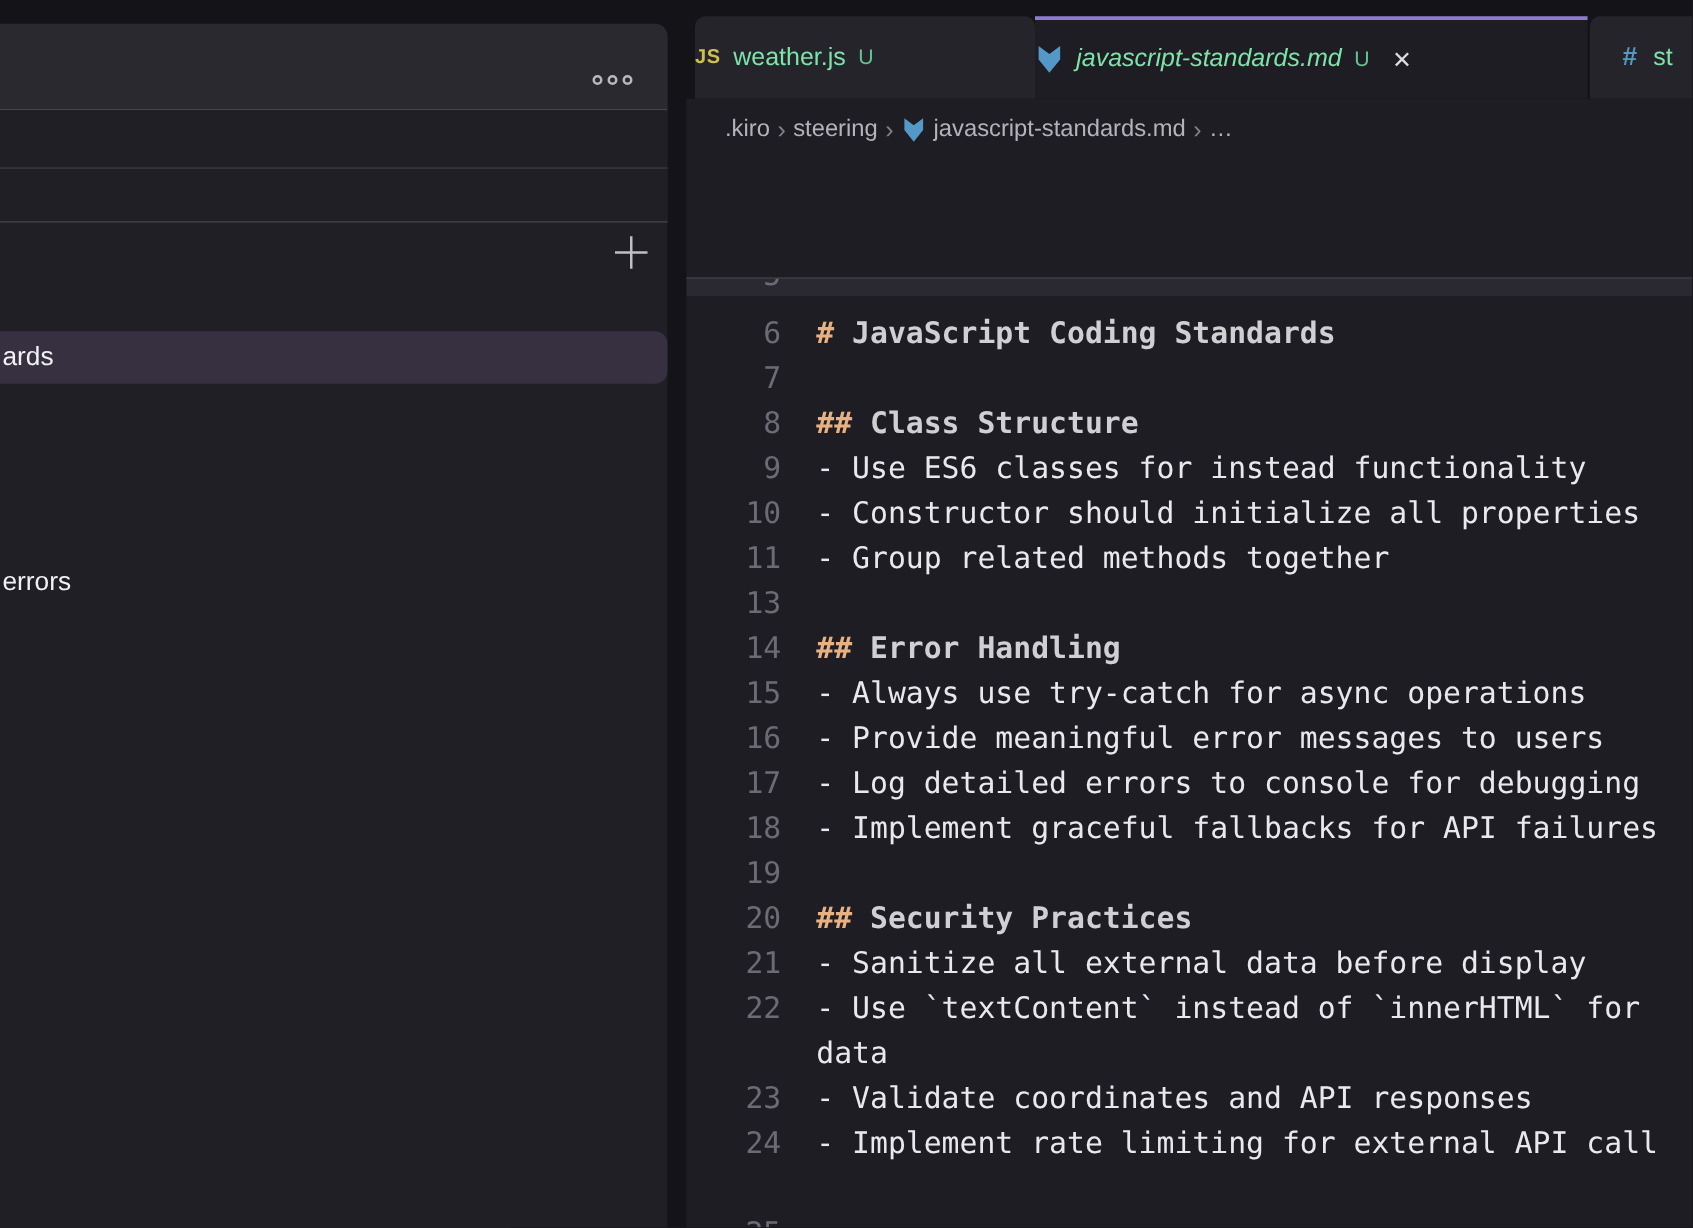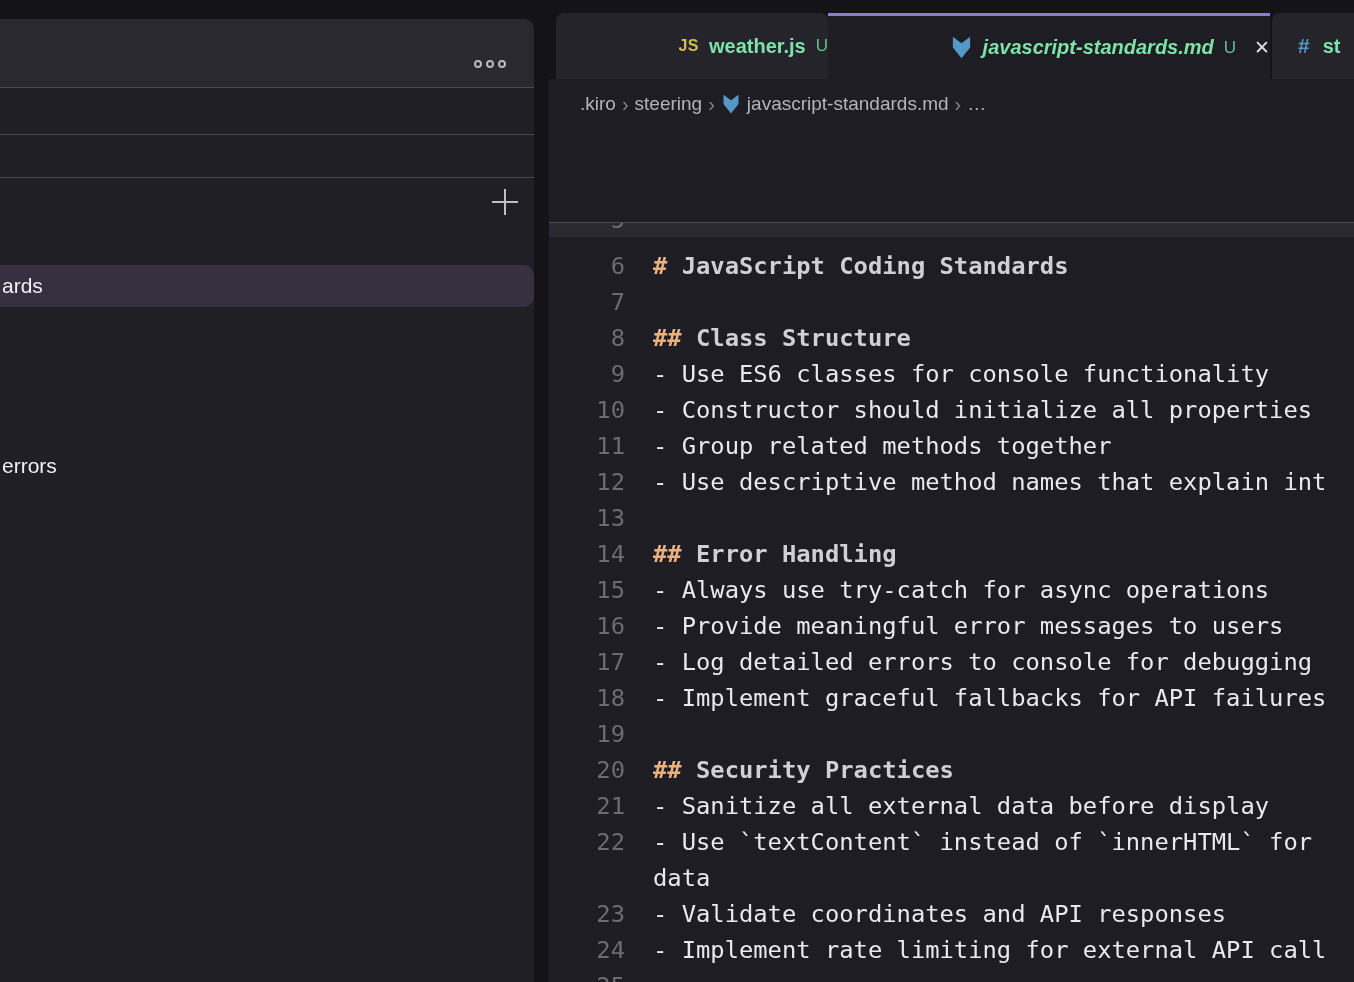--- a/index.html
+++ b/index.html
@@ -29,27 +29,27 @@
   }
   .sidebar-item-selected .lbl{padding-left:2px;}
   .sidebar-item-plain{
     position:absolute;left:2px;top:433px;height:28px;
     color:#f1f0f4;font-size:21px;line-height:28px;
   }
   
   .editor-area{position:absolute;left:549px;top:0;width:805px;height:982px;}
   .tab{
     position:absolute;top:13px;height:66px;box-sizing:border-box;
-    display:flex;align-items:center;justify-content:flex-end;gap:10px;
+    display:flex;align-items:center;justify-content:flex-start;gap:10px;
     font-size:20px;cursor:pointer;
   }
   .tab1{left:7px;width:272px;background:#25242b;border-radius:8px 8px 0 0;}
   .tab2{left:279px;width:442px;background:#1e1d23;border-top:3px solid #8d7bd0;}
   .tab3{left:723px;width:82px;background:#25242b;border-radius:8px 0 0 0;justify-content:flex-start;padding-left:26px;gap:13px;}
-  .tab-name{color:#7de3a8;font-weight:bold;}
+  .tab-name{color:#7de3a8;}
   .tab-name.italic{font-style:italic;}
   .mod-badge{color:#66c191;font-size:17px;}
   .js-badge{color:#cdc04f;font-weight:700;font-size:16px;letter-spacing:.5px;}
   .hash-badge{color:#5498c7;font-weight:700;font-size:21px;}
   .close-x{color:#dcdcde;font-size:19px;margin-left:8px;cursor:pointer;}
   .md-arrow{flex:none;display:block;}
   
   .content{
     position:absolute;left:0;top:79px;width:805px;height:903px;
     background:#1e1d23;overflow:hidden;
@@ -148,24 +148,23 @@
         <div class="code-row">
           <span class="line-number">5</span>
         </div>
       </div>
     </div>
 
     <div class="code-lines codefont">
         <div class="code-row"><span class="line-number">6</span><span class="line-text"><span class="md-hash">#</span><span class="md-heading"> JavaScript Coding Standards</span></span></div>
         <div class="code-row"><span class="line-number">7</span><span class="line-text"></span></div>
         <div class="code-row"><span class="line-number">8</span><span class="line-text"><span class="md-hash">##</span><span class="md-heading"> Class Structure</span></span></div>
-        <div class="code-row"><span class="line-number">9</span><span class="line-text">- Use ES6 classes for console functionality</span></div>
+        <div class="code-row"><span class="line-number">9</span><span class="line-text">- Use ES6 classes for instead functionality</span></div>
         <div class="code-row"><span class="line-number">10</span><span class="line-text">- Constructor should initialize all properties</span></div>
         <div class="code-row"><span class="line-number">11</span><span class="line-text">- Group related methods together</span></div>
-        <div class="code-row"><span class="line-number">12</span><span class="line-text">- Use descriptive method names that explain int</span></div>
         <div class="code-row"><span class="line-number">13</span><span class="line-text"></span></div>
         <div class="code-row"><span class="line-number">14</span><span class="line-text"><span class="md-hash">##</span><span class="md-heading"> Error Handling</span></span></div>
         <div class="code-row"><span class="line-number">15</span><span class="line-text">- Always use try-catch for async operations</span></div>
         <div class="code-row"><span class="line-number">16</span><span class="line-text">- Provide meaningful error messages to users</span></div>
         <div class="code-row"><span class="line-number">17</span><span class="line-text">- Log detailed errors to console for debugging</span></div>
         <div class="code-row"><span class="line-number">18</span><span class="line-text">- Implement graceful fallbacks for API failures</span></div>
         <div class="code-row"><span class="line-number">19</span><span class="line-text"></span></div>
         <div class="code-row"><span class="line-number">20</span><span class="line-text"><span class="md-hash">##</span><span class="md-heading"> Security Practices</span></span></div>
         <div class="code-row"><span class="line-number">21</span><span class="line-text">- Sanitize all external data before display</span></div>
         <div class="code-row"><span class="line-number">22</span><span class="line-text">- Use `textContent` instead of `innerHTML` for</span></div>

